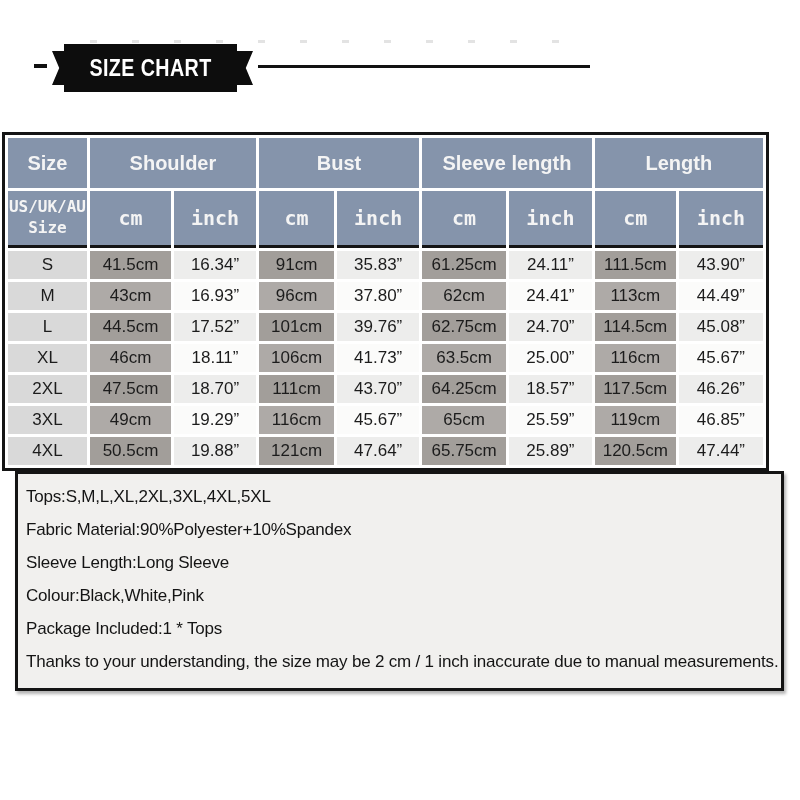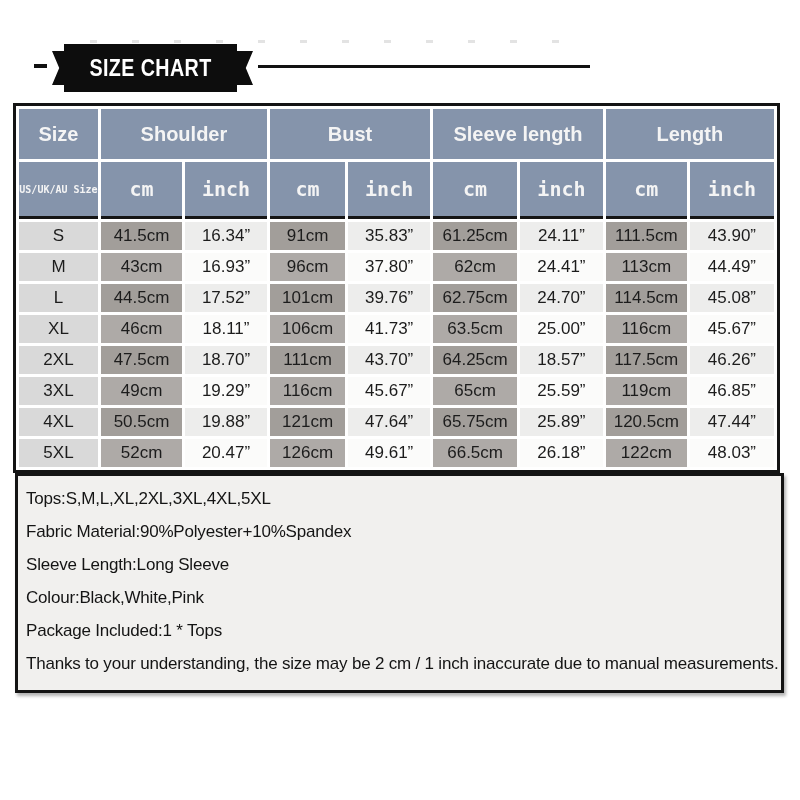--- a/index.html
+++ b/index.html
@@ -3,21 +3,21 @@
 <meta charset="utf-8">
 <style>
   html,body { margin:0; padding:0; background:#ffffff; }
   .page {
     position:relative; width:800px; height:800px; background:#ffffff;
     font-family:"Liberation Sans","DejaVu Sans",sans-serif; color:#1a1a1a;
     overflow:hidden;
   }
 
   
-  .banner-area { position:relative; height:103px; }
+  .banner-area { position:relative; height:132px; }
   .top-dashes {
     position:absolute; left:90px; top:40px; width:485px; height:3px;
     background:repeating-linear-gradient(90deg,#e3e3e3 0 7px,transparent 7px 42px);
   }
   .banner-dash { position:absolute; left:34px; top:64px; width:13px; height:4px; background:#111; }
   .ribbon-fold-left {
     position:absolute; left:52px; top:51px; width:19px; height:34px; background:#0d0d0d;
     clip-path:polygon(0 0,100% 0,100% 100%,0 100%,38% 50%);
   }
   .ribbon-fold-right {
@@ -29,33 +29,33 @@
     display:flex; align-items:center; justify-content:center;
   }
   .ribbon-label {
     color:#ffffff; font-weight:bold; font-size:24px; letter-spacing:0.5px;
     display:inline-block; transform:scaleX(0.82); white-space:nowrap;
   }
   .banner-line { position:absolute; left:258px; top:65px; width:332px; height:3px; background:#111; }
 
   
   table.size-table {
-    table-layout:fixed; width:767px; margin-left:13px;
+    table-layout:fixed; width:767px; margin-left:2px;
     border-collapse:separate; border-spacing:3px;
     background:#ffffff; border:3px solid #141414;
   }
   .size-table th {
     background:#8594ab; color:#f4f4f4; font-weight:bold; padding:0; text-align:center;
   }
   .group-row th { height:50px; font-size:20px; }
   .sub-row th {
     height:54px; border-bottom:3px solid #151515;
     font-family:"DejaVu Sans Mono","Liberation Mono",monospace; font-size:20px;
   }
-  .sub-row th.size-head { font-size:10px; line-height:1.3; }
+  .sub-row th.size-head { font-size:16px; line-height:1.3; }
   .size-table td {
     height:28px; padding:0; text-align:center; font-size:17px; color:#1c1c1c;
   }
   td.size-cell { background:#d9d9d9; }
   tbody tr:nth-child(odd) td.cm   { background:#a29e9a; }
   tbody tr:nth-child(even) td.cm  { background:#aeaaa7; }
   tbody tr:nth-child(odd) td.inch { background:#ededec; }
   tbody tr:nth-child(even) td.inch{ background:#fbfbfa; }
 
   
@@ -188,31 +188,20 @@
         <td class="size-cell">4XL</td>
         <td class="cm">50.5cm</td>
         <td class="inch">19.88”</td>
         <td class="cm">121cm</td>
         <td class="inch">47.64”</td>
         <td class="cm">65.75cm</td>
         <td class="inch">25.89”</td>
         <td class="cm">120.5cm</td>
         <td class="inch">47.44”</td>
       </tr>
-      <tr>
-        <td class="size-cell">5XL</td>
-        <td class="cm">52cm</td>
-        <td class="inch">20.47”</td>
-        <td class="cm">126cm</td>
-        <td class="inch">49.61”</td>
-        <td class="cm">66.5cm</td>
-        <td class="inch">26.18”</td>
-        <td class="cm">122cm</td>
-        <td class="inch">48.03”</td>
-      </tr>
     </tbody>
   </table>
 
   <div class="details-box">
     <div class="details-line">Tops:S,M,L,XL,2XL,3XL,4XL,5XL</div>
     <div class="details-line">Fabric Material:90%Polyester+10%Spandex</div>
     <div class="details-line">Sleeve Length:Long Sleeve</div>
     <div class="details-line">Colour:Black,White,Pink</div>
     <div class="details-line">Package Included:1 * Tops</div>
     <div class="details-line">Thanks to your understanding, the size may be 2 cm / 1 inch inaccurate due to manual measurements.</div>

